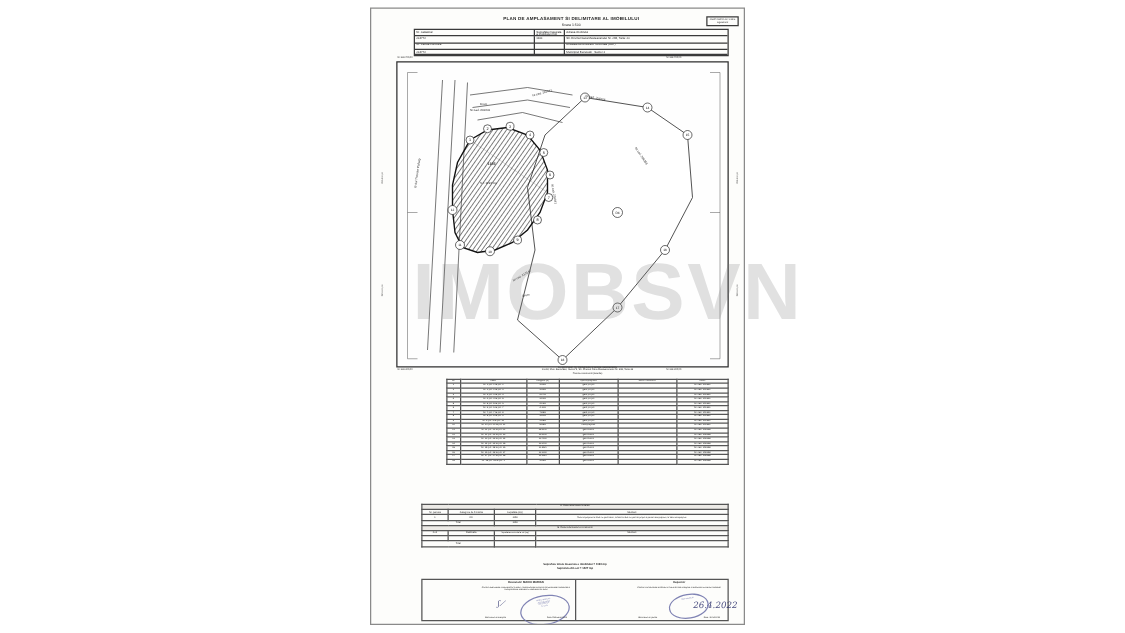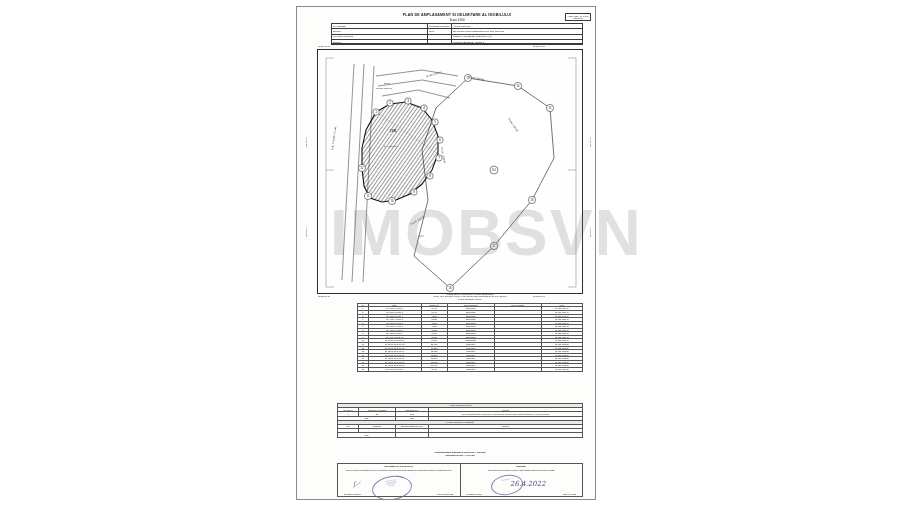--- a/index.html
+++ b/index.html
@@ -196,20 +196,21 @@
     box-sizing: border-box;
     display: flex;
   }
   #sig .col {
     flex: 1;
     padding: 1px 2px;
     font-size: 1.9px;
     color: #222;
     position: relative;
     line-height: 1.3;
+    margin-left: 44px;
   }
   #sig .col:first-child { border-right: .5px solid #555; }
   #sig .hdr {
     text-align: center;
     font-weight: bold;
     font-size: 2.2px;
     margin-bottom: .8px;
   }
   .stamp {
     position: absolute;

